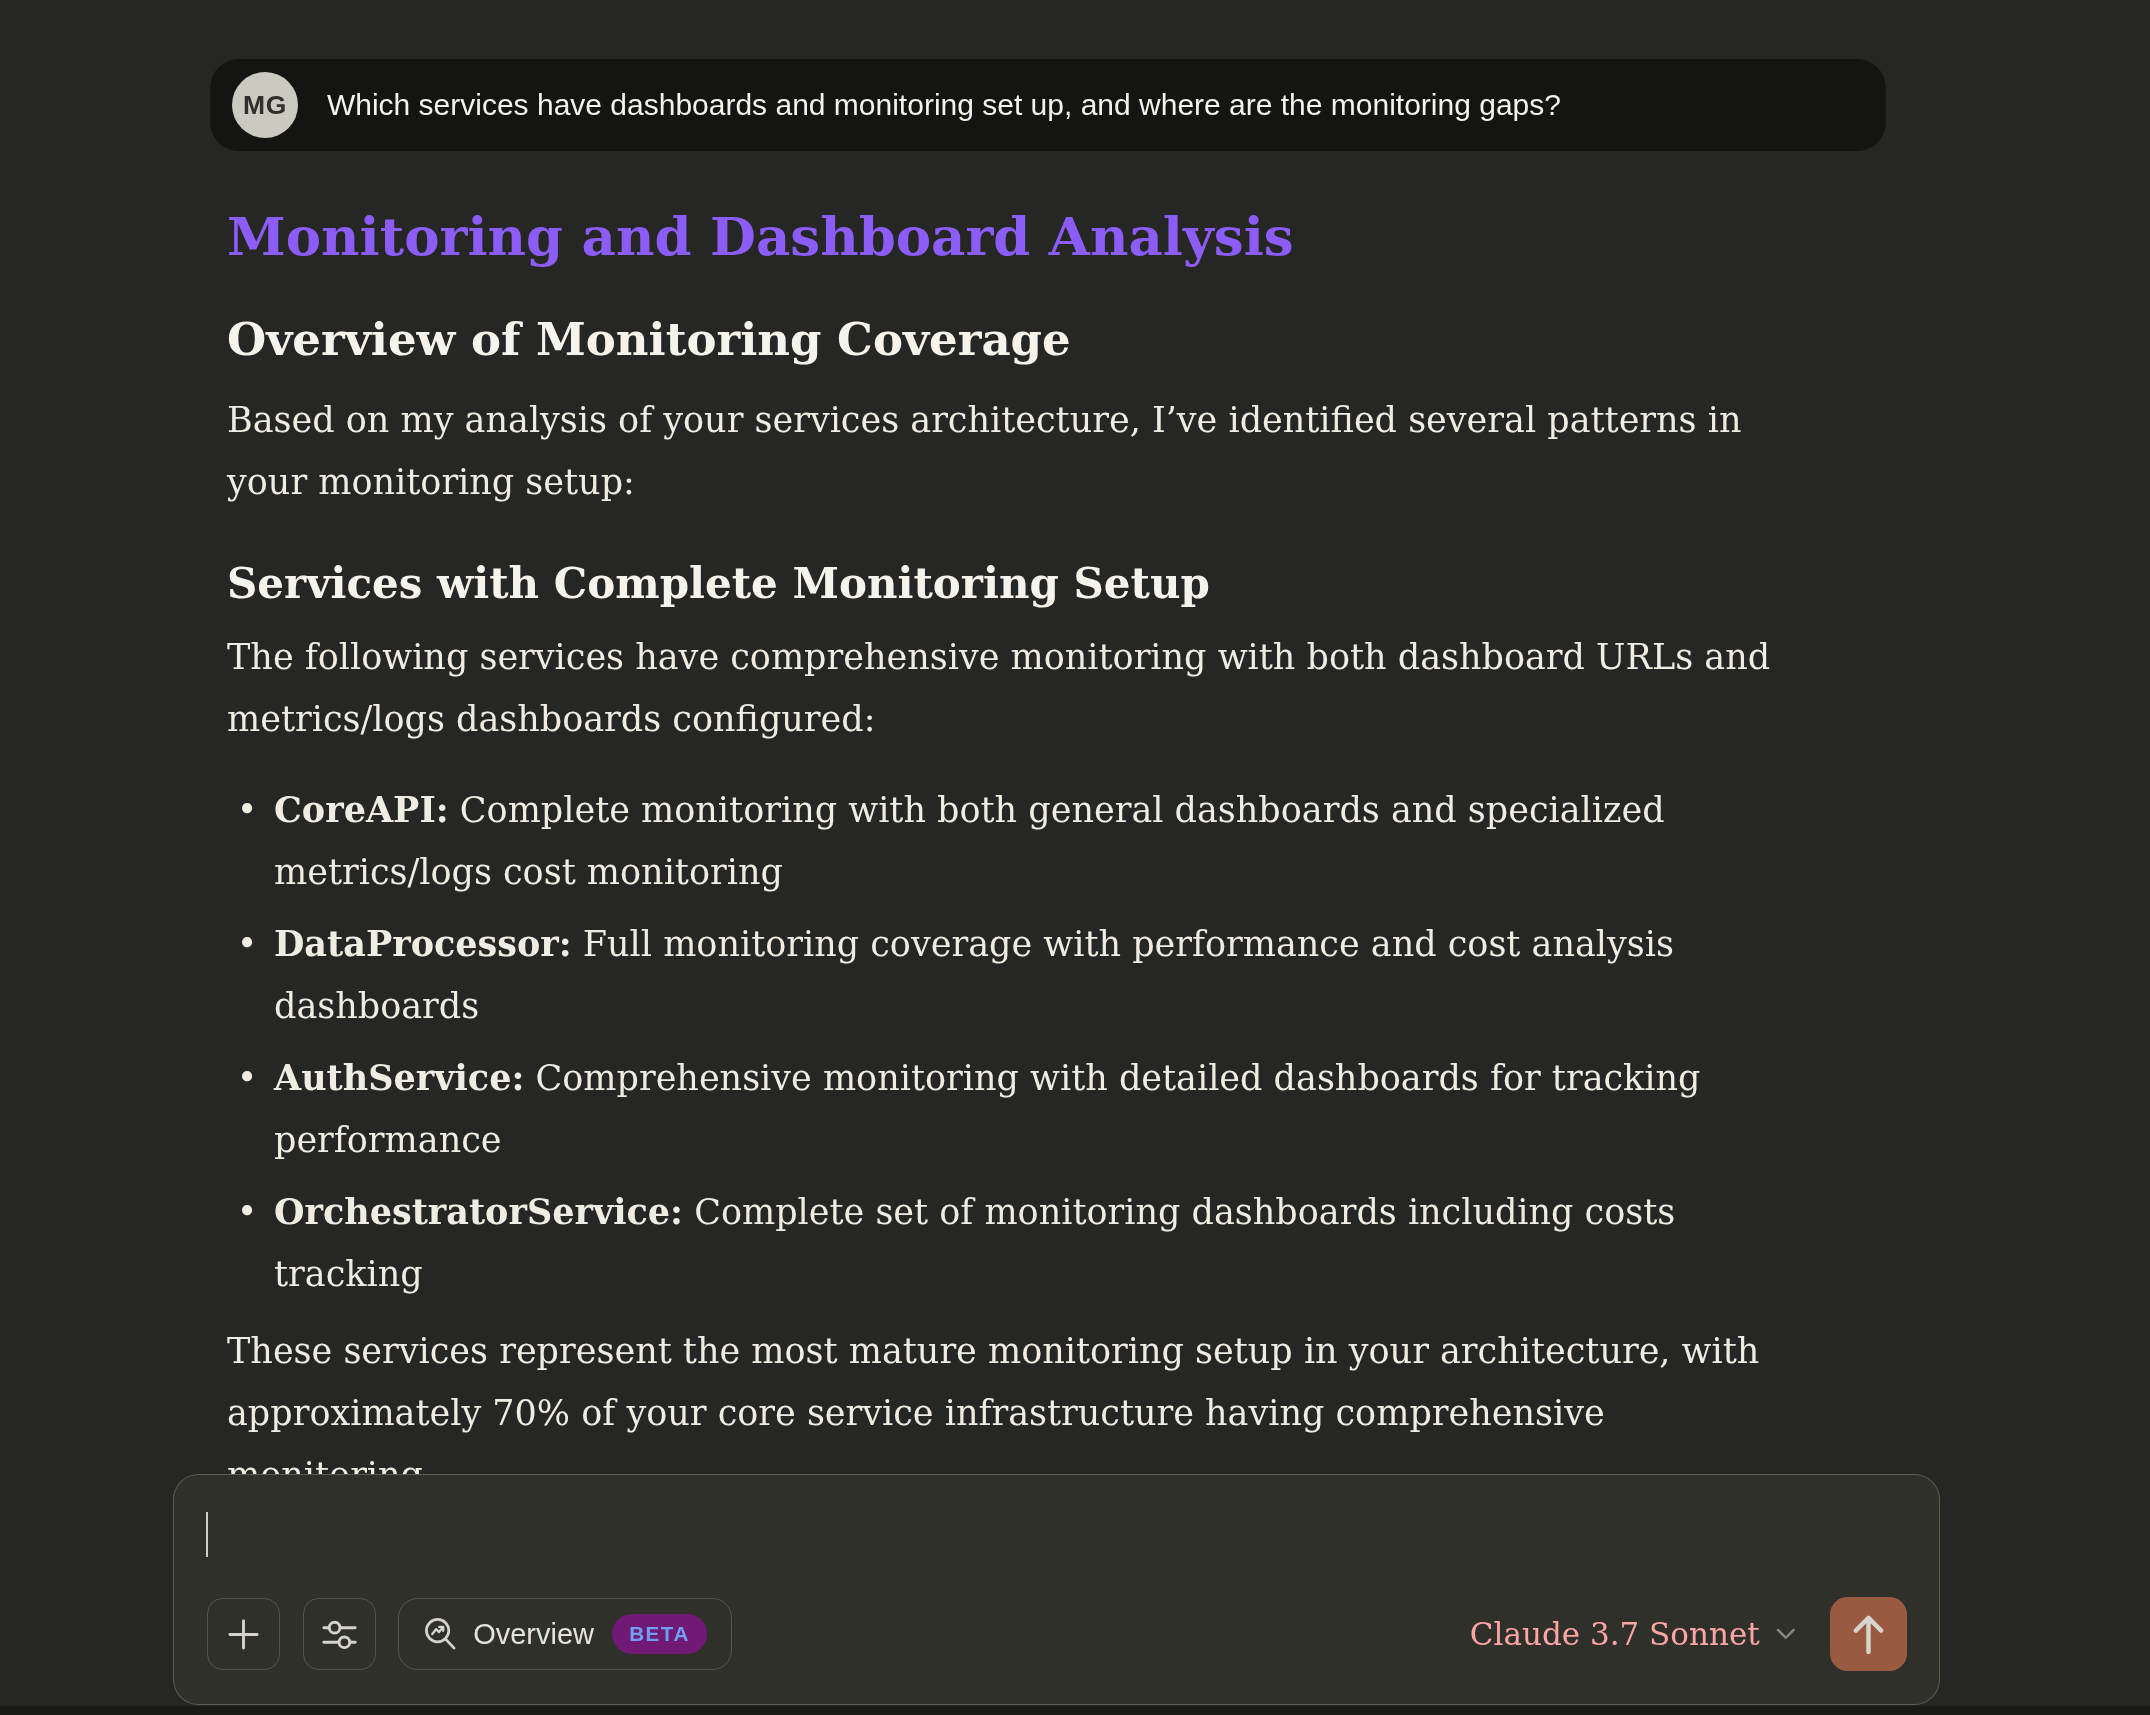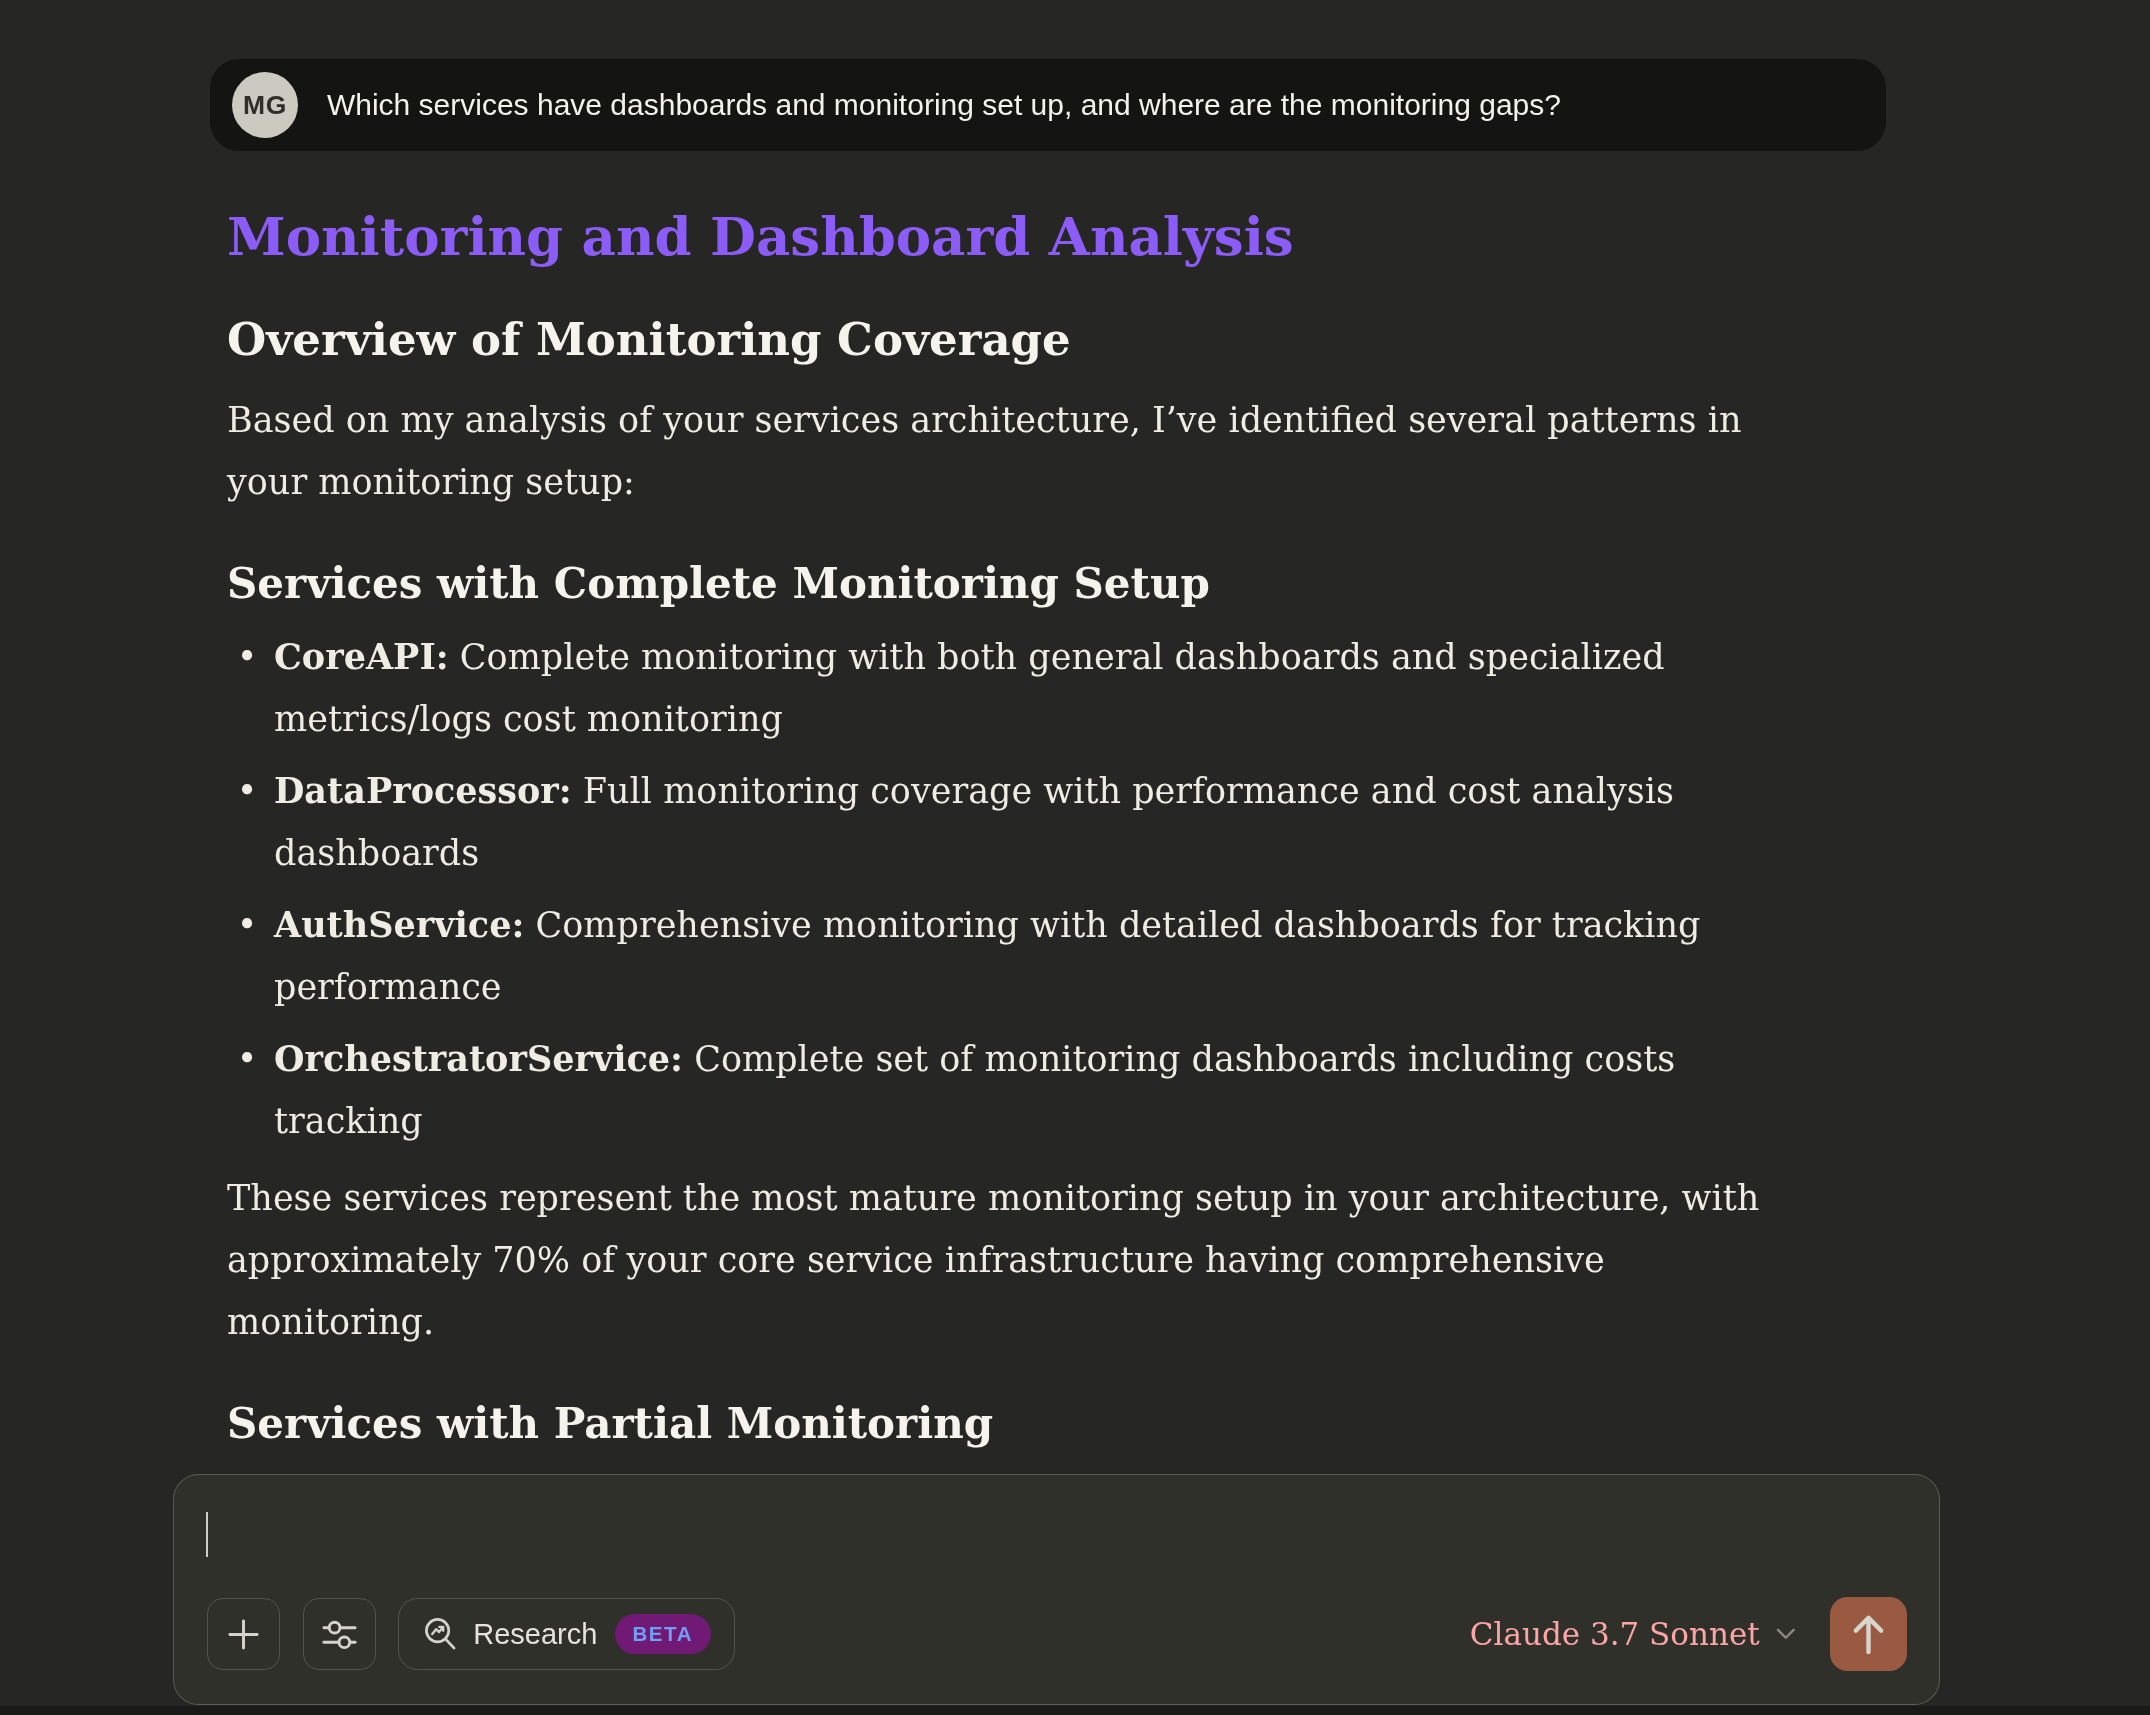--- a/index.html
+++ b/index.html
@@ -198,20 +198,21 @@
     <div class="bubble-text">Which services have dashboards and monitoring set up, and where are the monitoring gaps?</div>
   </div>
 
   <div class="prose">
     <h1>Monitoring and Dashboard Analysis</h1>
 
     <h2>Overview of Monitoring Coverage</h2>
     <p>Based on my analysis of your services architecture, I’ve identified several patterns in your monitoring setup:</p>
 
     <h3>Services with Complete Monitoring Setup</h3>
+    <p>The following services have comprehensive monitoring with both dashboard URLs and metrics/logs dashboards configured:</p>
 
     <ul>
       <li><b>CoreAPI:</b><span> Complete monitoring with both general dashboards and specialized metrics/logs cost monitoring</span></li>
       <li><b>DataProcessor:</b><span> Full monitoring coverage with performance and cost analysis dashboards</span></li>
       <li><b>AuthService:</b><span> Comprehensive monitoring with detailed dashboards for tracking performance</span></li>
       <li><b>OrchestratorService:</b><span> Complete set of monitoring dashboards including costs tracking</span></li>
     </ul>
 
     <p>These services represent the most mature monitoring setup in your architecture, with approximately 70% of your core service infrastructure having comprehensive monitoring.</p>
 
@@ -239,21 +240,21 @@
       </svg>
     </button>
 
     <button class="btn pill">
       <svg class="icon" width="35" height="35" viewBox="0 0 36 36">
         <circle cx="15" cy="14" r="11.5" stroke="#d5d3ca" stroke-width="2.8" fill="none"></circle>
         <path d="M23.5 23 L32 32" stroke="#d5d3ca" stroke-width="2.8" stroke-linecap="round"></path>
         <path d="M9.5 17.5 L13.5 12.5 L16.5 15.5 L20.5 10.5" stroke="#d5d3ca" stroke-width="2.4" fill="none" stroke-linecap="round" stroke-linejoin="round"></path>
         <path d="M16.8 10.2 L20.8 10.2 L20.8 14.2" stroke="#d5d3ca" stroke-width="2.4" fill="none" stroke-linecap="round" stroke-linejoin="round"></path>
       </svg>
-      <span class="label">Research</span>
+      <span class="label">Overview</span>
       <span class="badge">BETA</span>
     </button>
 
     <div class="spacer"></div>
 
     <div class="model-select">
       <span class="model-label">Claude 3.7 Sonnet</span>
       <svg class="icon" width="21.6" height="13.7" viewBox="0 0 22 14">
         <path d="M3 3 L11 11 L19 3" stroke="#8b897f" stroke-width="2.5" fill="none" stroke-linecap="round" stroke-linejoin="round"></path>
       </svg>

